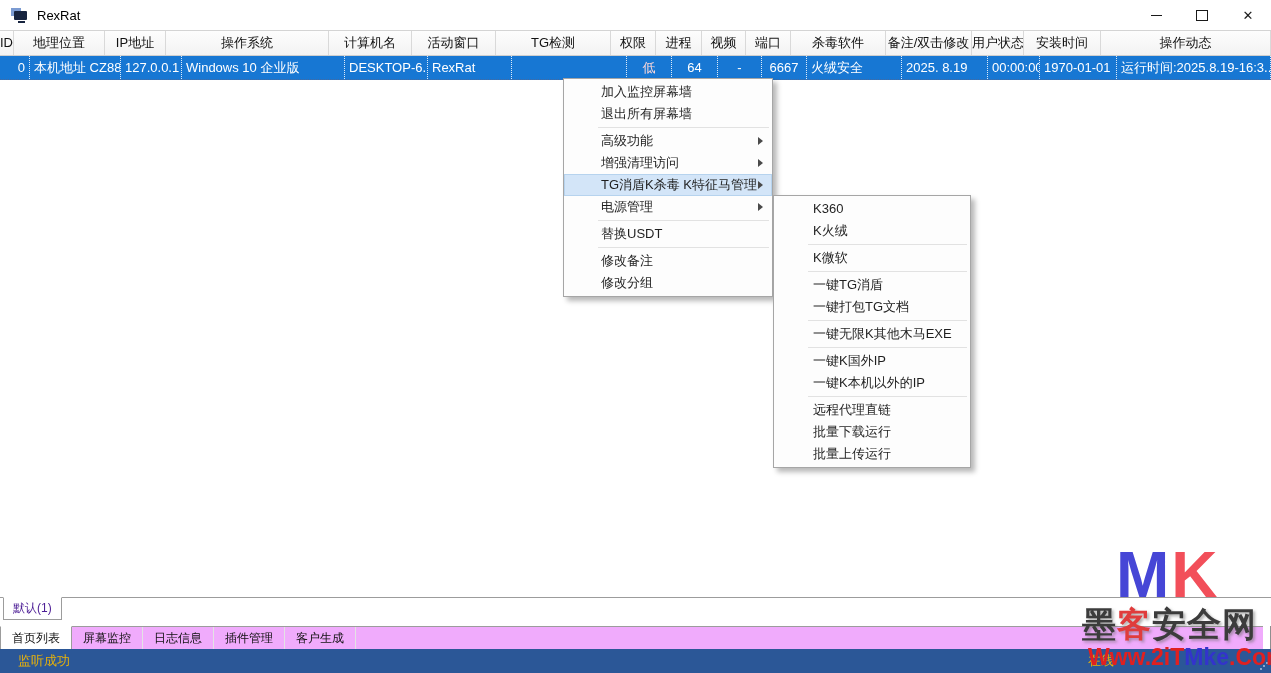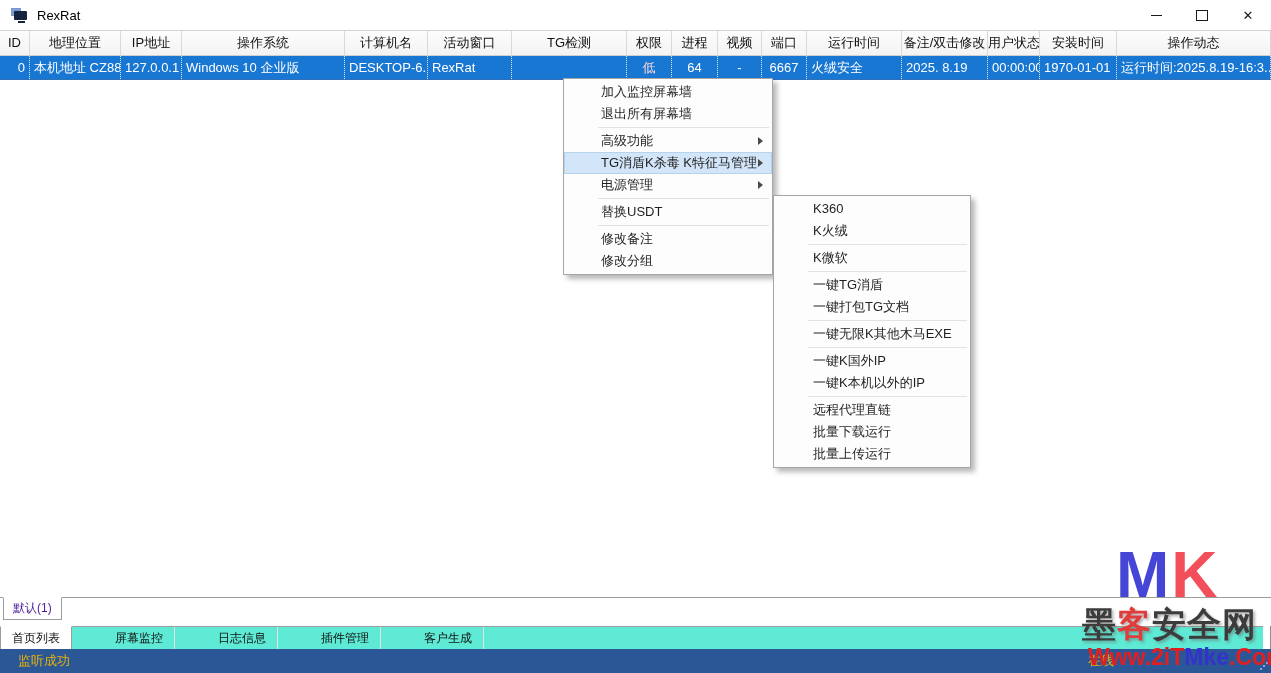--- a/index.html
+++ b/index.html
@@ -36,21 +36,21 @@
   #sub-menu{left:773px;top:195px;width:198px;}
   .mitem{height:22px;line-height:22px;padding-left:37px;font-size:13px;color:#1f1f1f;position:relative;white-space:nowrap;cursor:default;}
   #sub-menu .mitem{padding-left:39px;}
   .mitem.hl{background:#d3e5f8;box-shadow:inset 0 0 0 1px #b6d3ee;}
   .m-arrow{position:absolute;right:9px;top:7px;width:0;height:0;border-left:5px solid #4a4a4a;border-top:4px solid transparent;border-bottom:4px solid transparent;}
   .msep{height:1px;background:#e2e2e2;margin:2px 3px 2px 34px;}
   
   .group-strip{position:absolute;top:598px;left:0;right:0;height:28px;background:#fff;}
   .gtab{position:absolute;left:3px;top:-1px;height:21px;line-height:21px;padding:0 9px;background:#fff;
         border:1px solid #9c9c9c;border-top:1px solid #fff;font-size:12px;color:#4c1d95;box-sizing:content-box;}
-  .main-strip{position:absolute;top:626px;left:0;right:8px;height:23px;border-top:1px solid #9c9c9c;background:#5eead4;display:flex;box-sizing:content-box;gap:32px;}
+  .main-strip{position:absolute;top:626px;left:0;right:8px;height:23px;border-top:1px solid #9c9c9c;background:#f0abfc;display:flex;box-sizing:content-box;}
   .mtab{height:22px;line-height:22px;padding:0 11px;font-size:12px;color:#111;border-right:1px solid #e3e3e3;white-space:nowrap;}
   .mtab.active{background:#fff;border:1px solid #9c9c9c;border-top:1px solid #fff;margin-top:-1px;border-right:1px solid #9c9c9c;}
   
   .statusbar{position:absolute;top:649px;left:0;right:0;height:24px;background:#2b5797;color:#eab308;font-size:13px;line-height:24px;}
   .status-left{padding-left:18px;}
   .status-right{position:absolute;left:1088px;top:0;}
   .grip{position:absolute;right:3px;bottom:3px;width:8px;height:8px;
         background:radial-gradient(circle at 1px 7px,#8fa6c9 1px,transparent 1.2px),
                    radial-gradient(circle at 4px 4px,#8fa6c9 1px,transparent 1.2px),
                    radial-gradient(circle at 7px 1px,#8fa6c9 1px,transparent 1.2px);}
@@ -78,32 +78,32 @@
         <span class="g-max"></span>
       </span>
     <span class="win-btn">
         <span class="g-close">✕</span>
       </span>
   </span>
 </div>
 
 <div class="listarea">
   <div class="header-row" id="header-row">
-      <div class="hcell" style="width: 30px;">ID</div>
+      <div class="hcell" style="width: 14px;">ID</div>
       <div class="hcell" style="width: 91px;">地理位置</div>
       <div class="hcell" style="width: 61px;">IP地址</div>
       <div class="hcell" style="width: 163px;">操作系统</div>
       <div class="hcell" style="width: 83px;">计算机名</div>
       <div class="hcell" style="width: 84px;">活动窗口</div>
       <div class="hcell" style="width: 115px;">TG检测</div>
       <div class="hcell" style="width: 45px;">权限</div>
       <div class="hcell" style="width: 46px;">进程</div>
       <div class="hcell" style="width: 44px;">视频</div>
       <div class="hcell" style="width: 45px;">端口</div>
-      <div class="hcell" style="width: 95px;">运行时间</div>
+      <div class="hcell" style="width: 95px;">杀毒软件</div>
       <div class="hcell" style="width: 86px;">备注/双击修改</div>
       <div class="hcell" style="width: 52px;">用户状态</div>
       <div class="hcell" style="width: 77px;">安装时间</div>
       <div class="hcell grow" style="width: 154px;">操作动态</div>
     </div>
   <div class="data-row" id="data-row">
       <div class="cell right" style="width: 30px;">0</div>
       <div class="cell left" style="width: 91px;">本机地址  CZ88.NET</div>
       <div class="cell left" style="width: 61px;">127.0.0.1</div>
       <div class="cell left" style="width: 163px;">Windows 10 企业版</div>
@@ -120,20 +120,21 @@
       <div class="cell left" style="width: 77px;">1970-01-01</div>
       <div class="cell left grow" style="width: 154px;">运行时间:2025.8.19-16:3...</div>
     </div>
 </div>
 
 <div class="menu" id="context-menu">
     <div class="mitem"><span class="mlabel">加入监控屏幕墙</span></div>
     <div class="mitem"><span class="mlabel">退出所有屏幕墙</span></div>
     <div class="msep"></div>
     <div class="mitem"><span class="mlabel">高级功能</span><span class="m-arrow"></span></div>
+    <div class="mitem"><span class="mlabel">增强清理访问</span><span class="m-arrow"></span></div>
     <div class="mitem hl"><span class="mlabel">TG消盾K杀毒 K特征马管理</span><span class="m-arrow"></span></div>
     <div class="mitem"><span class="mlabel">电源管理</span><span class="m-arrow"></span></div>
     <div class="msep"></div>
     <div class="mitem"><span class="mlabel">替换USDT</span></div>
     <div class="msep"></div>
     <div class="mitem"><span class="mlabel">修改备注</span></div>
     <div class="mitem"><span class="mlabel">修改分组</span></div>
   </div>
 
 <div class="menu" id="sub-menu">

